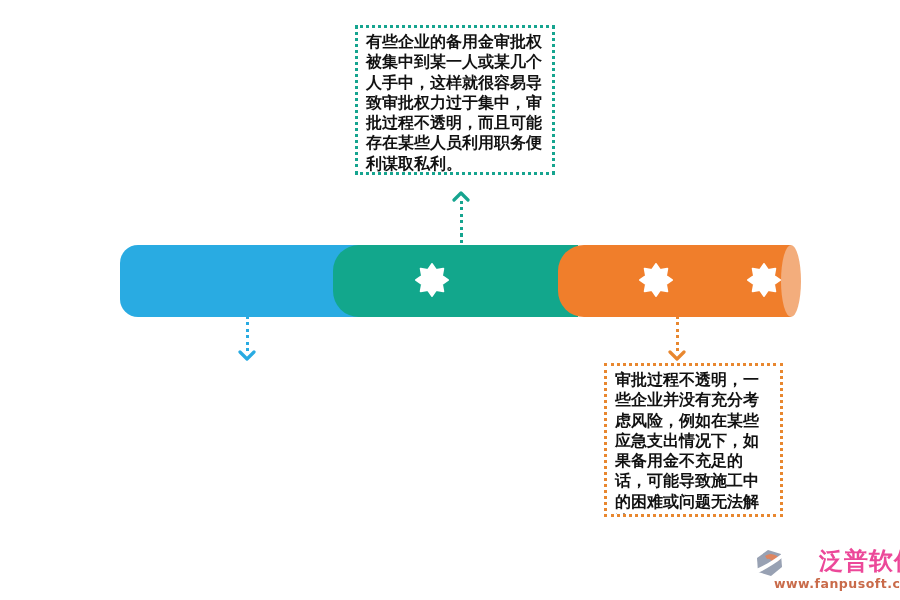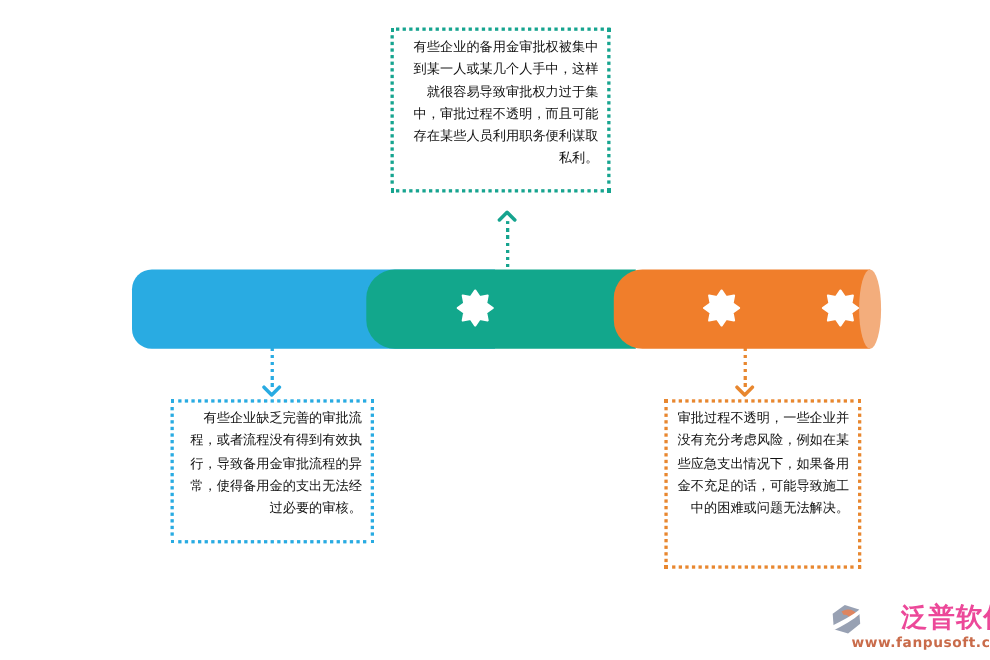--- a/index.html
+++ b/index.html
@@ -15,26 +15,26 @@
   
   .callout {
     position: absolute;
     box-sizing: border-box;
     border: 3px dotted currentColor;
     background: #ffffff;
     overflow: hidden;
   }
   .callout-text {
     color: #111111;
-    font-weight: 400;
-    font-size: 12px;
+    font-weight: 700;
+    font-size: 16px;
     line-height: 20.3px;
     padding: 4px 8px;
     word-break: break-all;
-    text-align: right;
+    text-align: left;
   }
   #callout-top          { left: 355px; top: 25px;  width: 200px; height: 150px; }
   #callout-bottom-left  { left: 155px; top: 363px; width: 185px; height: 131px; }
   #callout-bottom-right { left: 604px; top: 363px; width: 179px; height: 154px; }
 
   
   .connector-line {
     position: absolute;
     width: 3px;
     background-image: repeating-linear-gradient(to bottom,
@@ -103,23 +103,20 @@
 </style>
 </head>
 <body>
 
 <div class="stage">
 
   <div class="callout" id="callout-top" style="color: rgb(22, 164, 143);">
     <div class="callout-text">有些企业的备用金审批权被集中到某一人或某几个人手中，这样就很容易导致审批权力过于集中，审批过程不透明，而且可能存在某些人员利用职务便利谋取私利。</div>
   </div>
 
-  <div class="callout" id="callout-bottom-left" style="color: rgb(41, 171, 226);">
-    <div class="callout-text">有些企业缺乏完善的审批流程，或者流程没有得到有效执行，导致备用金审批流程的异常，使得备用金的支出无法经过必要的审核。</div>
-  </div>
 
   <div class="callout" id="callout-bottom-right" style="color: rgb(232, 135, 47);">
     <div class="callout-text">审批过程不透明，一些企业并没有充分考虑风险，例如在某些应急支出情况下，如果备用金不充足的话，可能导致施工中的困难或问题无法解决。</div>
   </div>
 
   <div class="connector-line" id="connector-top-line" style="color: rgb(22, 164, 143);"></div>
   <svg class="chevron" id="chevron-top" viewBox="0 0 20 12" style="color: rgb(22, 164, 143);">
     <polyline points="3,10 10,3 17,10" fill="none" stroke="currentColor" stroke-width="3.2" stroke-linecap="round" stroke-linejoin="round"></polyline>
   </svg>
 

